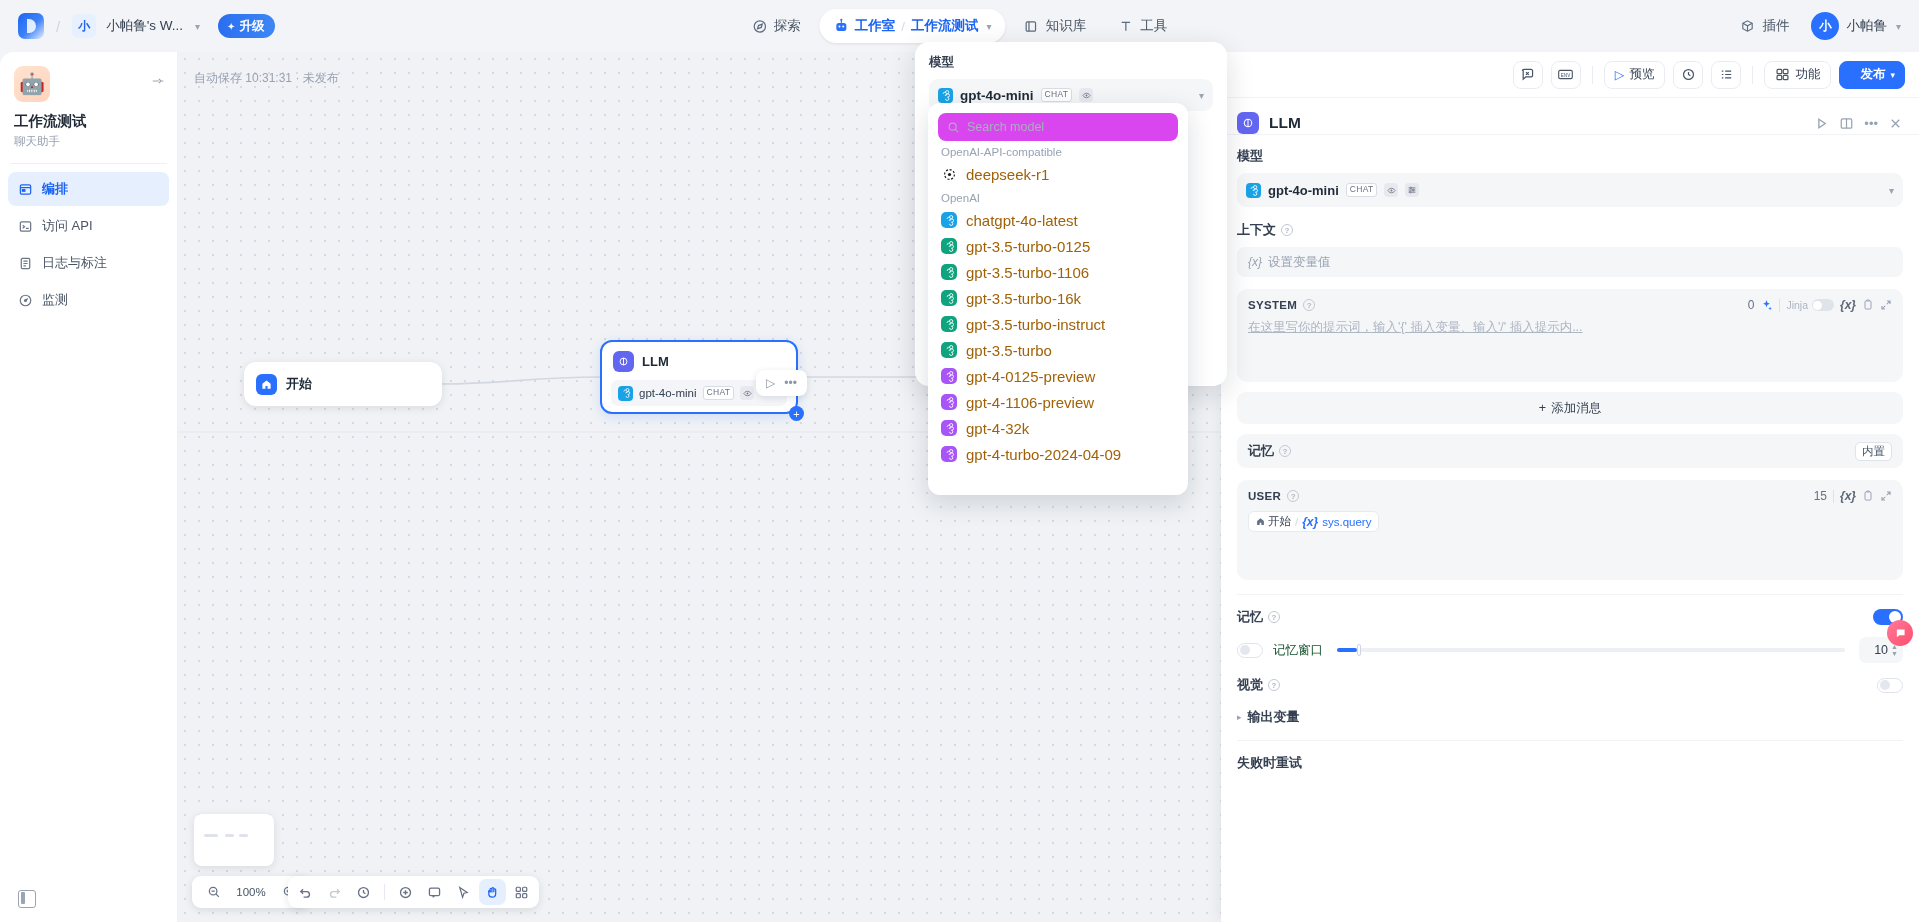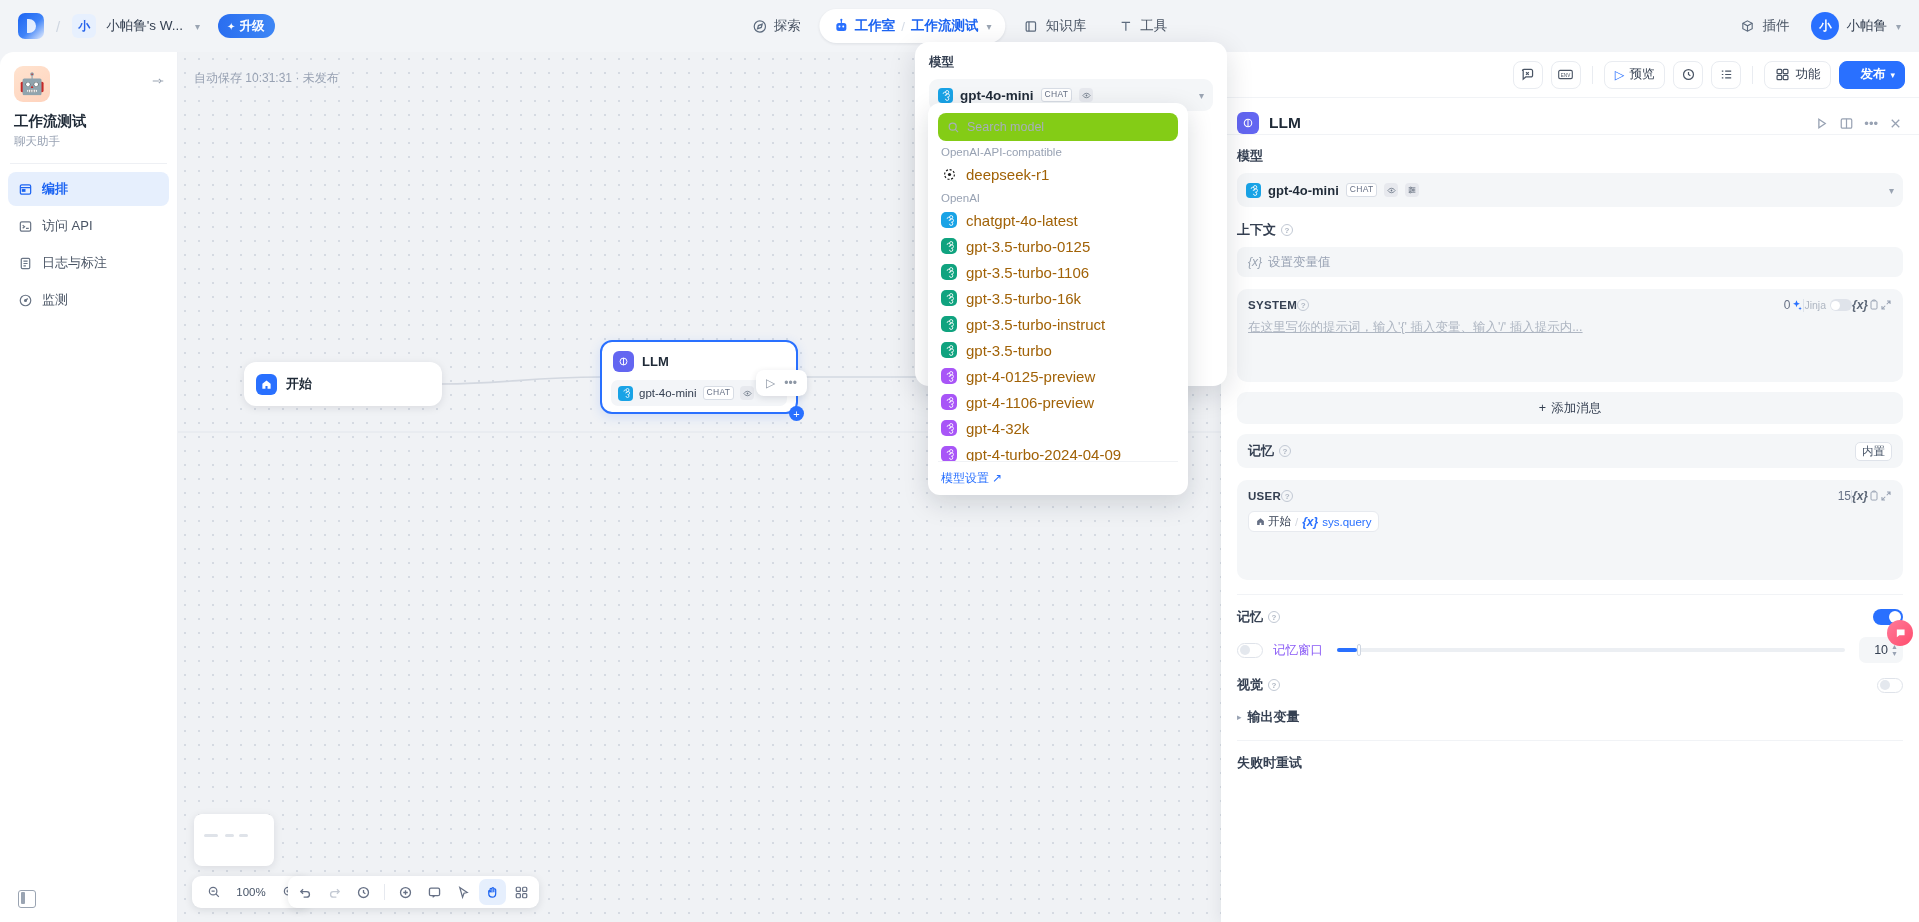--- a/index.html
+++ b/index.html
@@ -241,21 +241,21 @@
   .ctx-field {
     margin-top: 8px; height: 30px; background: #f4f6f8; border-radius: 8px;
     display: flex; align-items: center; gap: 6px; padding: 0 11px;
     font-size: 12.5px; color: #98a2b3;
   }
   .varx { color: #9aa4b2; font-style: italic; font-size: 12px; }
 
   .msg-box {
     margin-top: 12px; background: #f4f6f8; border-radius: 10px; padding: 9px 11px 0 11px;
   }
-  .msg-head { display: flex; align-items: center; }
+  .msg-head { display: flex; align-items: center; gap: 6px; }
   .msg-role { font-size: 11.5px; font-weight: 700; letter-spacing: .3px; color: #354052; }
   .mh-spacer { flex: 1; }
   .msg-count { font-size: 12px; color: #667085; }
   .mh-div { width: 1px; height: 13px; background: #dde2e9; }
   .mh-ico { color: #98a2b3; display: flex; align-items: center; cursor: pointer; }
   .jinja-wrap { display: flex; align-items: center; gap: 4px; }
   .jinja-lbl { font-size: 10.5px; color: #aeb6c2; }
   .toggle-sm {
     width: 22px; height: 12px; border-radius: 7px; background: #dfe3ea; position: relative;
   }
@@ -301,21 +301,21 @@
   }
   .toggle-off {
     width: 26px; height: 15px; border-radius: 8px; background: #fff;
     border: 1.5px solid #dfe3ea; position: relative; cursor:pointer;
   }
   .toggle-off::after {
     content:""; position:absolute; left: 1.5px; top: 1.5px; width: 10px; height: 10px;
     border-radius: 50%; background: #e4e8ee;
   }
   .win-row { display: flex; align-items: center; gap: 10px; padding: 11px 0 0 0; }
-  .win-lbl { font-size: 12.5px; color: #8b5cf6; text-align: center; }
+  .win-lbl { font-size: 12.5px; color: #14532d; text-align: center; }
   .slider {
     flex: 1; height: 4px; background: #eceff3; border-radius: 2px; position: relative;
     margin: 0 4px;
   }
   .slider .fill { position: absolute; left: 0; top: 0; height: 4px; width: 4%; background: #2970ff; border-radius: 2px; }
   .slider .knob {
     position: absolute; left: 4%; top: -4px; width: 4px; height: 12px;
     background: #fff; border: 1px solid #cfd6e1; border-radius: 2px;
   }
   .num-box {
@@ -339,21 +339,21 @@
     display: flex; align-items: center; gap: 7px; padding: 0 9px; cursor: pointer;
   }
   .mp-current .mdl-name { font-size: 13.5px; font-weight: 600; color: #1f2a37; }
 
   .model-list {
     position: absolute; left: 928px; top: 103px; width: 260px; height: 392px;
     background: #fff; border-radius: 12px; box-shadow: 0 8px 26px rgba(16,24,40,.15);
     z-index: 55; padding: 10px 10px 0 10px; display: flex; flex-direction: column;
   }
   .search-box {
-    height: 28px; background: #84cc16; border-radius: 8px; display: flex;
+    height: 28px; background: #d946ef; border-radius: 8px; display: flex;
     align-items: center; gap: 7px; padding: 0 9px; flex: 0 0 auto;
   }
   .search-box input {
     border: none; outline: none; background: transparent; font-size: 12.5px;
     color: #354052; width: 100%; font-family: inherit;
   }
   .search-box input::placeholder { color: #a7afbb; }
   .ml-scroll { flex: 1; overflow: hidden; margin-top: 0; position: relative; }
   .ml-group { font-size: 11.5px; color: #98a2b3; padding: 5px 3px 3px 3px; }
   .ml-item {
@@ -1037,23 +1037,20 @@
           <div class="ml-item">
             <span class="oai-sq g-purple">
               <svg width="11" height="11" viewBox="0 0 16 16" fill="none" stroke="#fff" stroke-width="1.25">
                 <path d="M8 3.2a2.4 2.4 0 1 1 2.4 2.4M8 12.8a2.4 2.4 0 1 0 2.4-2.4M4.6 5.6A2.4 2.4 0 1 1 7 8M11.4 10.4A2.4 2.4 0 1 0 9 8"></path>
               </svg>
             </span>
             <span class="nm">gpt-4-turbo-2024-04-09</span>
           </div>
         </div>
     </div>
-    <div class="ml-foot">
-      <a>模型设置 ↗</a>
-    </div>
   </div>
 
   <svg class="arrows">
     <defs>
       <marker id="ah" markerWidth="7" markerHeight="7" refX="5" refY="3.5" orient="auto">
         <polygon points="0 0, 7 3.5, 0 7" fill="#f22020"></polygon>
       </marker>
     </defs>
     <line x1="690" y1="120" x2="936" y2="178" stroke="#f22020" stroke-width="6" marker-end="url(#ah)"></line>
     <line x1="376" y1="618" x2="592" y2="404" stroke="#f22020" stroke-width="7" marker-end="url(#ah)"></line>

